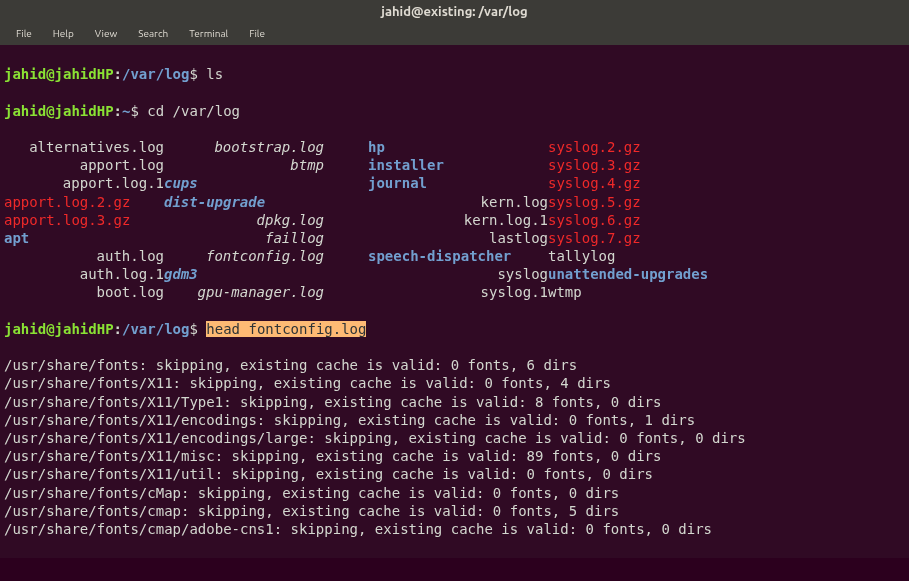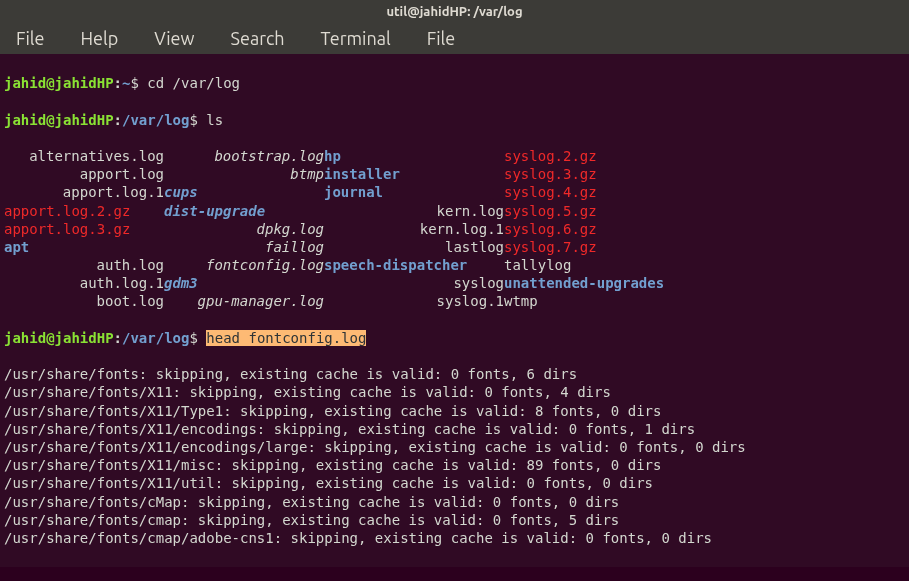--- a/index.html
+++ b/index.html
@@ -22,23 +22,23 @@
       padding: 4px 0;
       font-family: 'Ubuntu', 'DejaVu Sans', sans-serif;
       font-weight: bold;
       font-size: 13px;
     }
     .menu-bar {
       background: #3c3b37;
       color: #dfdbd2;
       padding: 4px 8px;
       font-family: 'Ubuntu', 'DejaVu Sans', sans-serif;
-      font-size: 18px;
+      font-size: 10px;
       display: flex;
-      gap: 20px;
+      gap: 5px;
     }
     .menu-item {
       padding: 2px 8px;
       cursor: pointer;
     }
     .terminal {
       background: #300a24;
       padding: 2px 4px;
       line-height: 1.3;
       white-space: pre;
@@ -54,45 +54,45 @@
     .f-red { color: #ef2929; font-weight: normal; }
     .highlight {
       background: #fdba74;
       color: #2e3436;
     }
     .ls-row {
       display: flex;
     }
     .col1 { width: 160px; }
     .col2 { width: 160px; font-style: italic; }
-    .col3 { width: 180px; }
+    .col3 { width: 180px; margin-left: 44px; }
     .col4 { }
     .cursor {
       display: inline-block;
       width: 8px;
       height: 15px;
       background: #d3d7cf;
       vertical-align: middle;
     }
   </style>
 </head>
 <body>
 
 <div class="title-bar">
-  <span>util@jahidHP: /var/log</span>
+  <span>jahid@existing: /var/log</span>
 </div>
 
 <div class="menu-bar">
   <span class="menu-item">File</span>
   <span class="menu-item">Help</span>
   <span class="menu-item">View</span>
   <span class="menu-item">Search</span>
   <span class="menu-item">Terminal</span>
   <span class="menu-item">File</span>
 </div>
 
 <div class="terminal">
+<div><span class="prompt-user">jahid@jahidHP</span><span class="prompt-colon">:</span><span class="prompt-path">/var/log</span><span class="prompt-dollar">$ </span><span class="cmd-text">ls</span></div>
 <div><span class="prompt-user">jahid@jahidHP</span><span class="prompt-colon">:</span><span class="prompt-path">~</span><span class="prompt-dollar">$ </span><span class="cmd-text">cd /var/log</span></div>
-<div><span class="prompt-user">jahid@jahidHP</span><span class="prompt-colon">:</span><span class="prompt-path">/var/log</span><span class="prompt-dollar">$ </span><span class="cmd-text">ls</span></div>
 <div id="ls-output"><div class="ls-row"><span class="f-white col1">alternatives.log</span><span class="f-white col2">bootstrap.log</span><span class="f-blue col3">hp</span><span class="f-red col4">syslog.2.gz</span></div><div class="ls-row"><span class="f-white col1">apport.log</span><span class="f-white col2">btmp</span><span class="f-blue col3">installer</span><span class="f-red col4">syslog.3.gz</span></div><div class="ls-row"><span class="f-white col1">apport.log.1</span><span class="f-blue col2">cups</span><span class="f-blue col3">journal</span><span class="f-red col4">syslog.4.gz</span></div><div class="ls-row"><span class="f-red col1">apport.log.2.gz</span><span class="f-blue col2">dist-upgrade</span><span class="f-white col3">kern.log</span><span class="f-red col4">syslog.5.gz</span></div><div class="ls-row"><span class="f-red col1">apport.log.3.gz</span><span class="f-white col2">dpkg.log</span><span class="f-white col3">kern.log.1</span><span class="f-red col4">syslog.6.gz</span></div><div class="ls-row"><span class="f-blue col1">apt</span><span class="f-white col2">faillog</span><span class="f-white col3">lastlog</span><span class="f-red col4">syslog.7.gz</span></div><div class="ls-row"><span class="f-white col1">auth.log</span><span class="f-white col2">fontconfig.log</span><span class="f-blue col3">speech-dispatcher</span><span class="f-white col4">tallylog</span></div><div class="ls-row"><span class="f-white col1">auth.log.1</span><span class="f-blue col2">gdm3</span><span class="f-white col3">syslog</span><span class="f-blue col4">unattended-upgrades</span></div><div class="ls-row"><span class="f-white col1">boot.log</span><span class="f-white col2">gpu-manager.log</span><span class="f-white col3">syslog.1</span><span class="f-white col4">wtmp</span></div></div>
 <div><span class="prompt-user">jahid@jahidHP</span><span class="prompt-colon">:</span><span class="prompt-path">/var/log</span><span class="prompt-dollar">$ </span><span class="highlight">head fontconfig.log</span></div>
 <div id="head-output"><div>/usr/share/fonts: skipping, existing cache is valid: 0 fonts, 6 dirs</div><div>/usr/share/fonts/X11: skipping, existing cache is valid: 0 fonts, 4 dirs</div><div>/usr/share/fonts/X11/Type1: skipping, existing cache is valid: 8 fonts, 0 dirs</div><div>/usr/share/fonts/X11/encodings: skipping, existing cache is valid: 0 fonts, 1 dirs</div><div>/usr/share/fonts/X11/encodings/large: skipping, existing cache is valid: 0 fonts, 0 dirs</div><div>/usr/share/fonts/X11/misc: skipping, existing cache is valid: 89 fonts, 0 dirs</div><div>/usr/share/fonts/X11/util: skipping, existing cache is valid: 0 fonts, 0 dirs</div><div>/usr/share/fonts/cMap: skipping, existing cache is valid: 0 fonts, 0 dirs</div><div>/usr/share/fonts/cmap: skipping, existing cache is valid: 0 fonts, 5 dirs</div><div>/usr/share/fonts/cmap/adobe-cns1: skipping, existing cache is valid: 0 fonts, 0 dirs</div></div>
 </div>
 
 </body></html>

